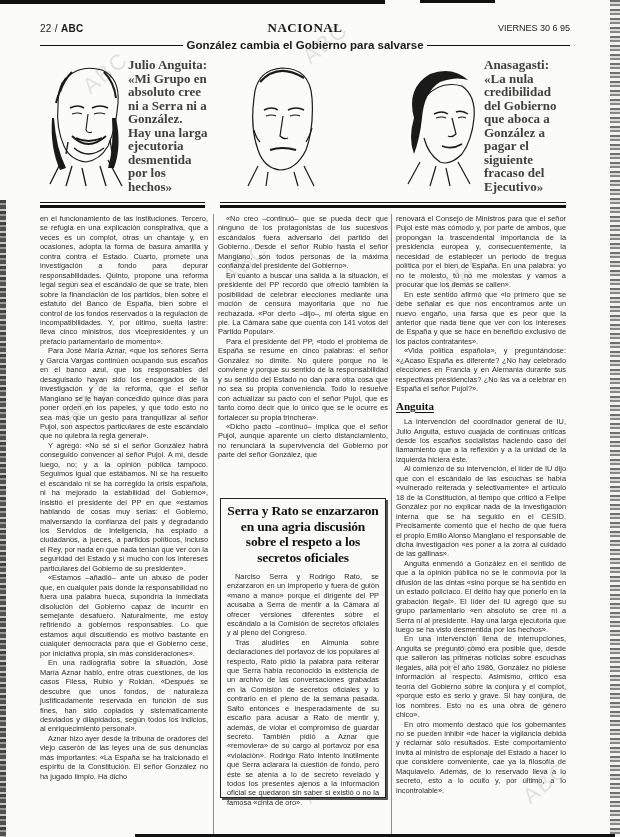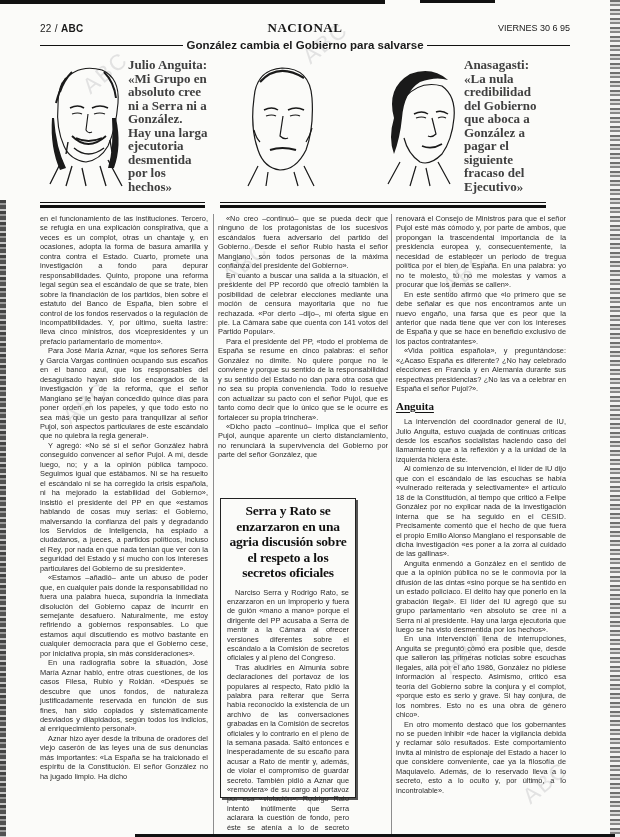--- a/index.html
+++ b/index.html
@@ -33,39 +33,39 @@
   .quote-block .rule-thin { position: absolute; bottom: 5px; left: 0; right: 0; height: 1px; background: #111; }
 
   .qb-1 { left: 40px; width: 165px; }
   .qb-1 .portrait { width: 85px; height: 130px; left: 2px; }
   .qb-1 .quote { left: 88px; width: 80px; }
 
   .qb-2 { left: 220px; width: 180px; }
   .qb-2 .portrait { width: 85px; height: 130px; left: 18px; }
   .qb-2 .quote { left: 108px; width: 75px; }
 
-  .qb-3 { left: 378px; width: 168px; }
+  .qb-3 { left: 398px; width: 168px; }
   .qb-3 .portrait { width: 85px; height: 130px; left: 2px; }
   .qb-3 .quote { left: 86px; width: 82px; }
 
   .col { position: absolute; font-size: 7.4px; line-height: 9.45px; text-align: justify; color: #2b2b2b; }
   .col p { text-indent: 8px; }
   .col p.noindent { text-indent: 0; }
   .col-1 { left: 40px; top: 214px; width: 168px; }
   .col-2 { left: 218px; top: 214px; width: 170px; }
   .col-3 { left: 396px; top: 214px; width: 170px; }
 
   .col-sep { position: absolute; width: 1px; background: #444; }
   .sep-1 { left: 213px; top: 214px; height: 620px; opacity: .6; }
   .sep-2 { left: 391px; top: 214px; height: 620px; opacity: .6; }
 
   .subhead { font-family: "Liberation Serif", serif; font-weight: bold; font-size: 11px; text-align: left;
     margin: 8px 0 6px; text-decoration: underline; text-underline-offset: 2px; color: #111; }
 
-  .sidebar-box { position: absolute; left: 220px; top: 498px; width: 136px; height: 300px;
+  .sidebar-box { position: absolute; left: 220px; top: 498px; width: 166px; height: 300px;
     border: 1px solid #222; box-shadow: 2px 2px 0 #555; padding: 4px 6px; background: #fbfbf9; }
   .sidebar-box .box-title { font-family: "Liberation Serif", serif; font-weight: bold; font-size: 13.5px; line-height: 15.5px;
     text-align: center; color: #111; margin-bottom: 7px; letter-spacing: -.2px; }
   .sidebar-box .box-body { font-size: 7.4px; line-height: 9.4px; text-align: justify; color: #2b2b2b; }
   .sidebar-box .box-body p { text-indent: 8px; }
 
   .bottom-bar { position: absolute; left: 135px; top: 834px; width: 480px; height: 3px; background: #111; }
 
   .watermark { position: absolute; font-family: "Liberation Sans", sans-serif; font-size: 22px; color: #e2e2e2;
     transform: rotate(-40deg); pointer-events: none; letter-spacing: 2px; }

